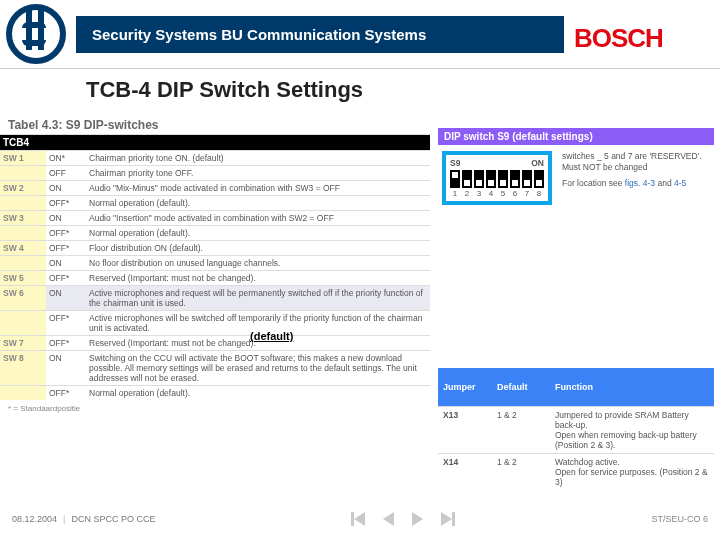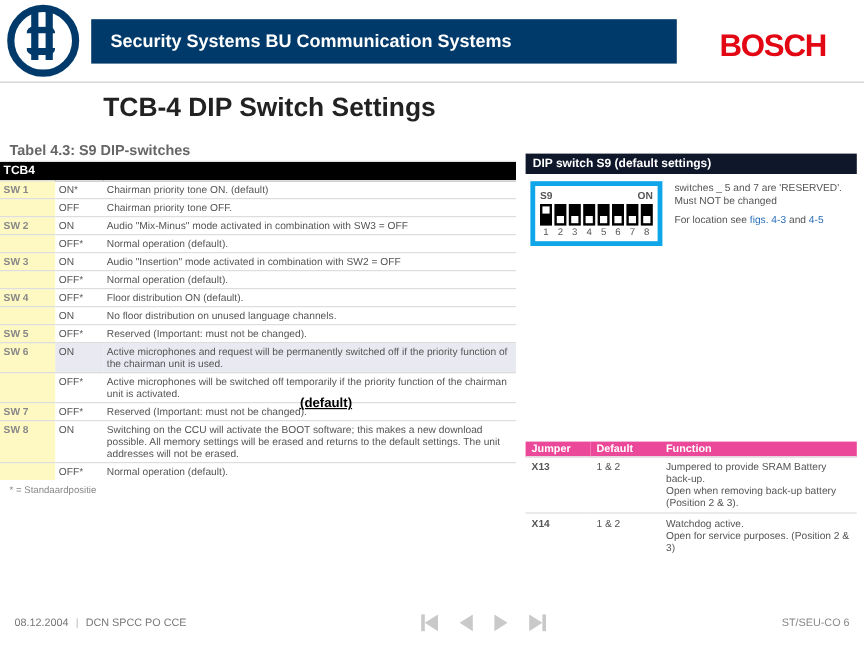--- a/index.html
+++ b/index.html
@@ -5,56 +5,56 @@
   html,body{margin:0;padding:0;font-family:Arial,Helvetica,sans-serif;background:#fff;color:#333;}
   .page{width:720px;height:536px;position:relative;overflow:hidden;font-size:9px;}
 
   
   .header{display:flex;align-items:center;border-bottom:1px solid #ccc;}
   .logo-circ{width:48px;height:48px;margin:4px 10px 4px 6px;border-radius:50%;border:6px solid #003a6a;position:relative;flex-shrink:0;}
   .logo-circ:before,.logo-circ:after{content:"";position:absolute;background:#003a6a;}
   .logo-circ:before{left:14px;top:-4px;width:6px;height:44px;box-shadow:12px 0 0 #003a6a;}
   .logo-circ:after{left:10px;top:12px;width:24px;height:12px;border:6px solid #003a6a;border-left:none;border-right:none;border-radius:6px;background:transparent;}
   .titlebar{background:#003a6a;color:#fff;font-weight:bold;font-size:15px;padding:10px 16px;flex:1;}
-  .boschword{width:140px;text-align:center;font-weight:bold;color:#e30613;font-size:26px;letter-spacing:-1px;padding:8px 6px 0 10px;}
+  .boschword{width:140px;text-align:left;font-weight:bold;color:#e30613;font-size:26px;letter-spacing:-1px;padding:8px 6px 0 10px;}
 
   .pagetitle{font-size:22px;font-weight:bold;color:#222;margin:8px 0 0 86px;}
 
   .content{position:absolute;left:0;top:116px;width:720px;}
   .tabhdr{font-size:12px;font-weight:bold;color:#666;padding:2px 8px;}
 
   
   .swtbl{width:430px;border-collapse:collapse;font-size:8.5px;color:#555;}
   .swtbl td{border-top:1px solid #ddd;padding:2px 3px;vertical-align:top;}
   .swtbl td.sw{width:40px;background:#fef9c3;color:#888;font-weight:bold;}
   .swtbl td.st{width:34px;}
   .tcbcell{background:#000;color:#fff;font-weight:bold;font-size:10px;padding:2px 6px;}
   .rowhl{background:#e9e9f2;}
   .ovl{position:absolute;left:250px;top:214px;font-size:11px;font-weight:bold;text-decoration:underline;color:#000;}
 
   
   .dippanel{position:absolute;left:438px;top:12px;width:276px;}
-  .diphdr{background:#0f172a;color:#fff;font-weight:bold;font-size:10px;padding:3px 6px;}
+  .diphdr{background:#8b5cf6;color:#fff;font-weight:bold;font-size:10px;padding:3px 6px;}
   .dipbody{display:flex;align-items:flex-start;padding:6px 4px;font-size:8.5px;color:#555;}
   .dipbox{border:4px solid #0ea5e9;padding:3px 4px;display:inline-block;}
   .dipname{font-weight:bold;display:flex;justify-content:space-between;}
   .diprow{display:flex;gap:2px;margin-top:2px;}
   .dipsw{width:10px;height:18px;background:#000;position:relative;}
   .dipsw.up:after,.dipsw.dn:after{content:"";position:absolute;left:2px;width:6px;height:6px;background:#fff;}
   .dipsw.up:after{top:2px;}
   .dipsw.dn:after{bottom:2px;}
   .dipnums{display:flex;gap:2px;font-size:8px;margin-top:1px;}
   .dipnums span{width:10px;text-align:center;}
   .dipnote{margin-left:10px;line-height:1.25;}
   .figlink{color:#2a6ebb;margin-top:36px;}
 
   
   .jmp{position:absolute;left:438px;top:252px;width:276px;}
   .jmptbl{width:100%;border-collapse:collapse;font-size:8.5px;}
-  .jmptbl th{background:#ec4899;color:#fff;text-align:left;padding:1px 5px;font-size:9px;margin-left:44px;}
+  .jmptbl th{background:#3b82f6;color:#fff;text-align:left;padding:14px 5px;font-size:9px;margin-left:44px;}
   .jmptbl td{border-top:1px solid #ddd;padding:3px 5px;color:#555;vertical-align:top;}
   .jmptbl td.jn{font-weight:bold;width:44px;}
   .jmptbl td.dv{width:48px;}
 
   
   .footer{position:absolute;left:0;bottom:10px;width:720px;display:flex;align-items:center;font-size:9px;color:#777;padding:0 12px;box-sizing:border-box;}
   .footer .sep{color:#bbb;margin:0 6px;}
   .navicons{margin:0 auto;display:flex;gap:18px;}
   .tri{width:0;height:0;border-top:7px solid transparent;border-bottom:7px solid transparent;}
   .tri.fwd{border-left:11px solid #c9c9c9;}

